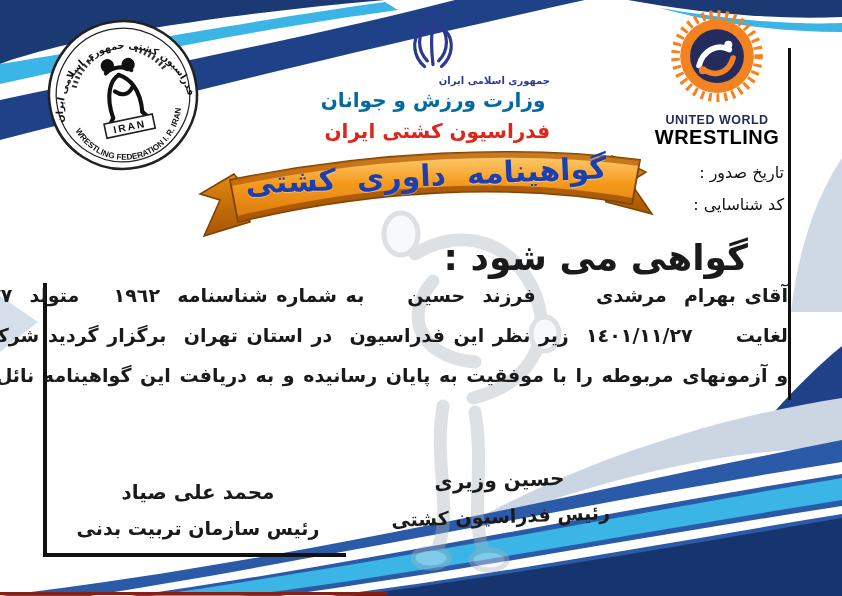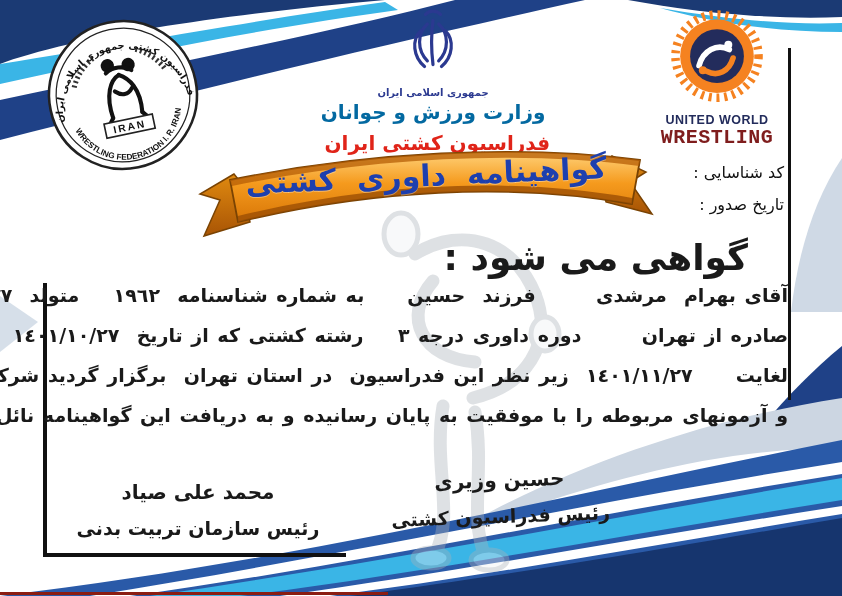--- a/index.html
+++ b/index.html
@@ -21,30 +21,30 @@
   .frame-right{left:788px;top:48px;width:3px;height:352px;}
   .frame-left{left:43px;top:283px;width:4px;height:274px;}
   .frame-bottom{left:43px;top:553px;width:303px;height:4px;}
 
   
   .logo-iri{left:46px;top:18px;width:154px;height:154px;z-index:3;transform:rotate(-12deg);}
 
   
   .ministry{left:316px;top:8px;width:234px;text-align:center;z-index:3;}
   .ministry .emblem{margin:0 auto;}
-  .ministry-country{font-size:10px;color:#2b3990;font-weight:bold;margin-top:13px;}
+  .ministry-country{font-size:10px;color:#2b3990;font-weight:bold;margin-top:1px;text-align:right;}
   .ministry-name{font-size:20px;color:#0369a1;font-weight:bold;margin-top:2px;}
   .ministry-fed{font-size:20px;color:#e02419;font-weight:bold;margin-top:7px;letter-spacing:1px;text-align:right;}
 
   
   .logo-uww{left:653px;top:8px;width:128px;text-align:center;z-index:3;}
   .uww-line1{font-size:12.5px;font-weight:bold;color:#232c5c;margin-top:3px;
              font-family:"Liberation Sans","DejaVu Sans",sans-serif;letter-spacing:.5px;}
-  .uww-line2{font-size:20px;font-weight:800;color:#7f1d1d;margin-top:-1px;
-             font-family:Liberation Mono, monospace;letter-spacing:.5px;}
+  .uww-line2{font-size:20px;font-weight:800;color:#000000;margin-top:-1px;
+             font-family:Liberation Sans, sans-serif;letter-spacing:.5px;}
 
   
   .ribbon-svg{left:188px;top:140px;z-index:3;}
   .ribbon-text{left:226px;top:158px;width:400px;text-align:center;z-index:4;
     font-size:30px;font-weight:bold;color:#1d3fae;direction:rtl;white-space:pre;
     transform:rotate(-2.5deg);text-shadow:0 1px 0 rgba(255,255,255,.35);}
 
   
   .meta{right:58px;top:163px;width:190px;z-index:3;direction:rtl;text-align:right;}
   .meta-row{font-size:16px;font-weight:500;height:32px;color:#111;}
@@ -197,29 +197,28 @@
     <path d="M424,16 L458,32 L442,42 L464,74 L418,62 L410,28 Z" fill="url(#ribGradDark)" stroke="#7a4303" stroke-width="1.5"></path>
 
     <path d="M42,40 C180,12 330,4 452,20 L444,64 C322,42 182,50 50,82 Z" fill="url(#ribGrad)" stroke="#7a4303" stroke-width="1.8"></path>
 
     <path d="M42,40 C180,12 330,4 452,20 L451,26 C328,10 182,18 44,46 Z" fill="#b55e06" opacity="0.75"></path>
     <path d="M50,76 C182,44 322,36 444,58 L444,64 C322,42 182,50 50,82 Z" fill="#9c4f04" opacity="0.8"></path>
   </svg>
   <div class="abs ribbon-text">گواهینامه  داوری  کشتی</div>
 
   <div class="abs meta">
+    <div class="meta-row">تاریخ صدور :</div>
     <div class="meta-row">کد شناسایی :</div>
-    <div class="meta-row">تاریخ صدور :</div>
   </div>
 
   <div class="abs heading">گواهی می شود :</div>
 
   <div class="abs cert-lines">
     <div class="cert-line">آقای بهرام  مرشدی       فرزند  حسین     به شماره شناسنامه  ١٩٦٢    متولد  ١٣٦٩/٣/٢٧</div>
-    <div class="cert-line">صادره از تهران       دوره داوری درجه ٣    رشته کشتی که از تاریخ  ١٤٠١/١٠/٢٧</div>
     <div class="cert-line">لغایت     ١٤٠١/١١/٢٧  زیر نظر این فدراسیون  در استان تهران  برگزار گردید شرکت نموده</div>
     <div class="cert-line centered">و آزمونهای مربوطه را با موفقیت به پایان رسانیده و به دریافت این گواهینامه نائل گردیدند .</div>
   </div>
 
   <div class="abs sig sig-fed">
     <div class="sig-name">حسین وزیری</div>
     <div class="sig-title">رئیس فدراسیون کشتی</div>
   </div>
   <div class="abs sig sig-org">
     <div class="sig-name">محمد علی صیاد</div>

